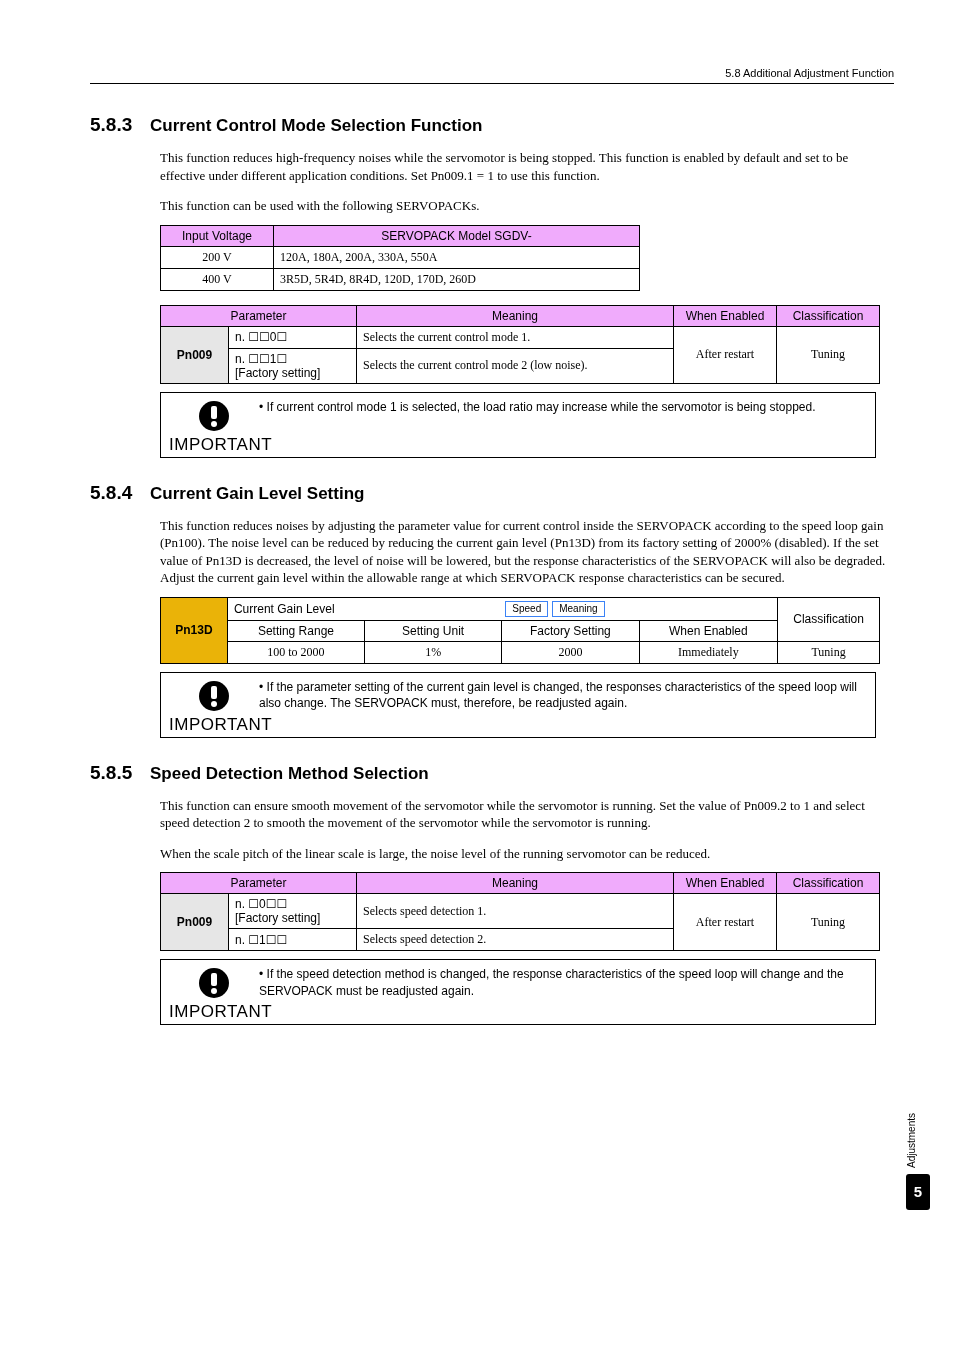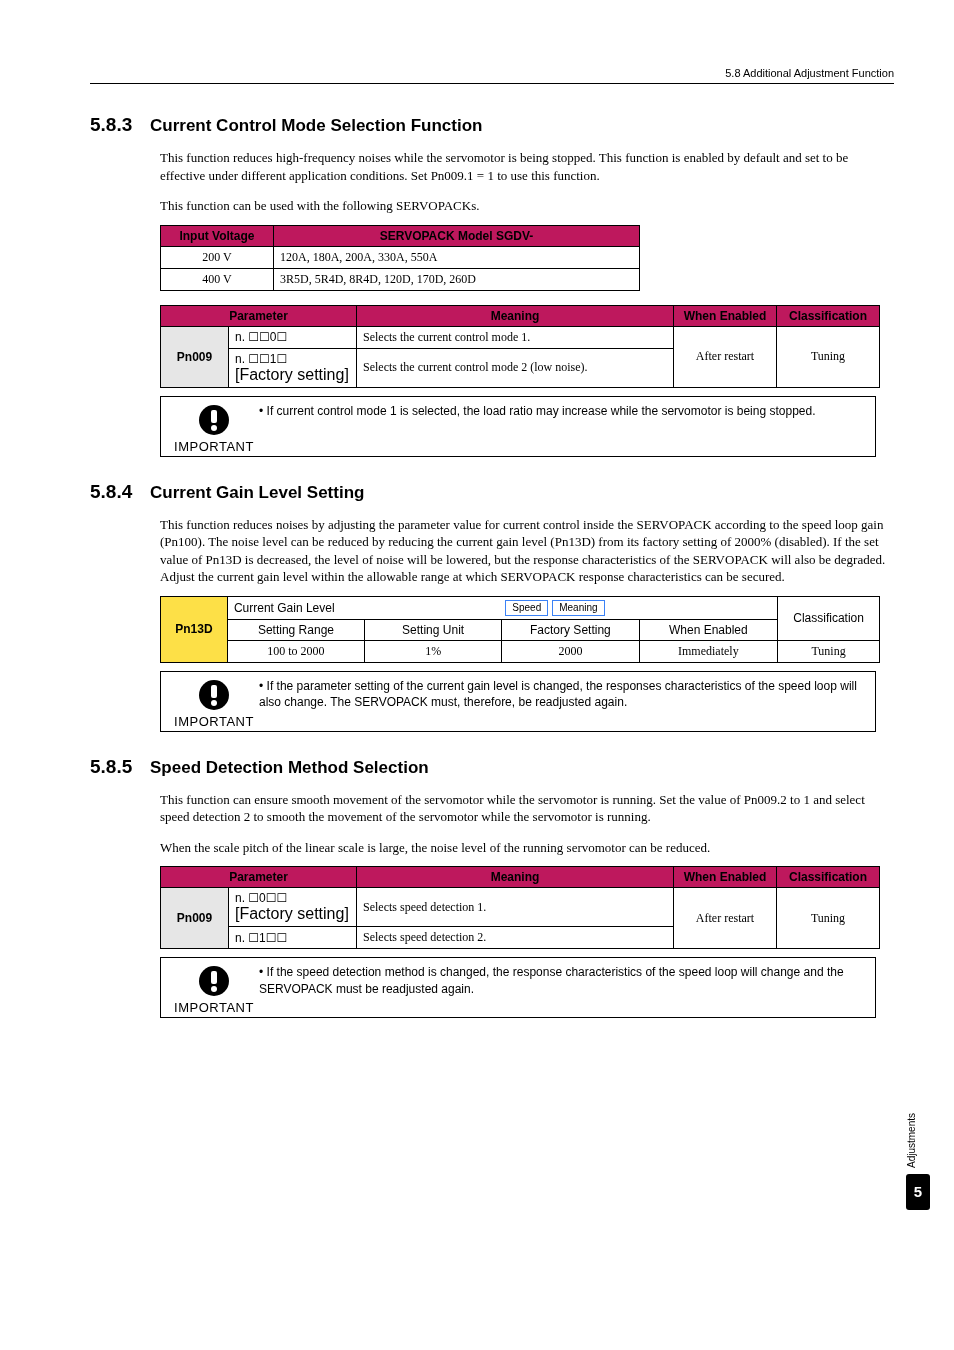--- a/index.html
+++ b/index.html
@@ -47,31 +47,31 @@
     margin-left: 70px;
     font-size: 12px;
   }
   th, td {
     border: 1px solid #000;
     padding: 3px 6px;
     vertical-align: middle;
   }
   th {
     font-family: Arial, sans-serif;
-    font-weight: bold;
-    background: #be185d;
+    font-weight: normal;
+    background: #f0abfc;
     text-align: center;
   }
   .t1 { width: 480px; margin-bottom: 14px; }
   .t1 .c1 { width: 100px; text-align:center;}
   .t2 { width: 720px; margin-bottom: 8px; }
   .t2 .param { background:#e6e6e6; font-family:Arial,sans-serif; font-weight:bold; text-align:center; width:55px;}
   .t2 .valcol { width:115px; }
   .t3 { width: 720px; margin-bottom: 8px;}
-  .t3 .param { background:#fde047; font-family:Arial,sans-serif; font-weight:bold; text-align:center; width:55px;}
+  .t3 .param { background:#eab308; font-family:Arial,sans-serif; font-weight:bold; text-align:center; width:55px;}
   .t4 { width: 720px; margin-bottom: 8px;}
   .t4 .param { background:#e6e6e6; font-family:Arial,sans-serif; font-weight:bold; text-align:center; width:55px;}
   .t4 .valcol { width:115px; }
   .callout {
     margin-left: 70px;
     width: 716px;
     border: 1.5px solid #000;
     display: flex;
     align-items: flex-start;
     padding: 4px 8px 2px 8px;
@@ -82,21 +82,21 @@
   }
   .callout .icon-col {
     width: 90px;
     text-align: center;
     flex-shrink: 0;
     padding-top: 2px;
   }
   .callout .icon-col svg { display:block; margin:0 auto 2px auto;}
   .callout .icon-label {
     font-family: Arial, sans-serif;
-    font-size: 13px;
+    font-size: 17px;
     letter-spacing: 0.5px;
   }
   .callout .text-col {
     flex: 1;
     padding-top: 2px;
     line-height: 1.35;
   }
   .tag {
     display:inline-block;
     border:1px solid #3b82f6;
@@ -135,21 +135,21 @@
   .page-num {
     position: absolute;
     right: 60px;
     bottom: 24px;
     font-family: Arial, sans-serif;
     font-size: 14px;
     text-decoration: underline;
   }
   .center { text-align:center; }
   .sans { font-family: Arial, sans-serif; }
-  .fact { font-size:16px;text-align:center; }
+  .fact { font-size:12px;text-align:center; }
 </style>
 </head>
 <body>
 
 <div class="page">
   <div class="top-right">5.8  Additional Adjustment Function</div>
   <hr class="hr-top">
 
   <div class="sec-heading">
     <span class="num">5.8.3</span><span>Current Control Mode Selection Function</span>

